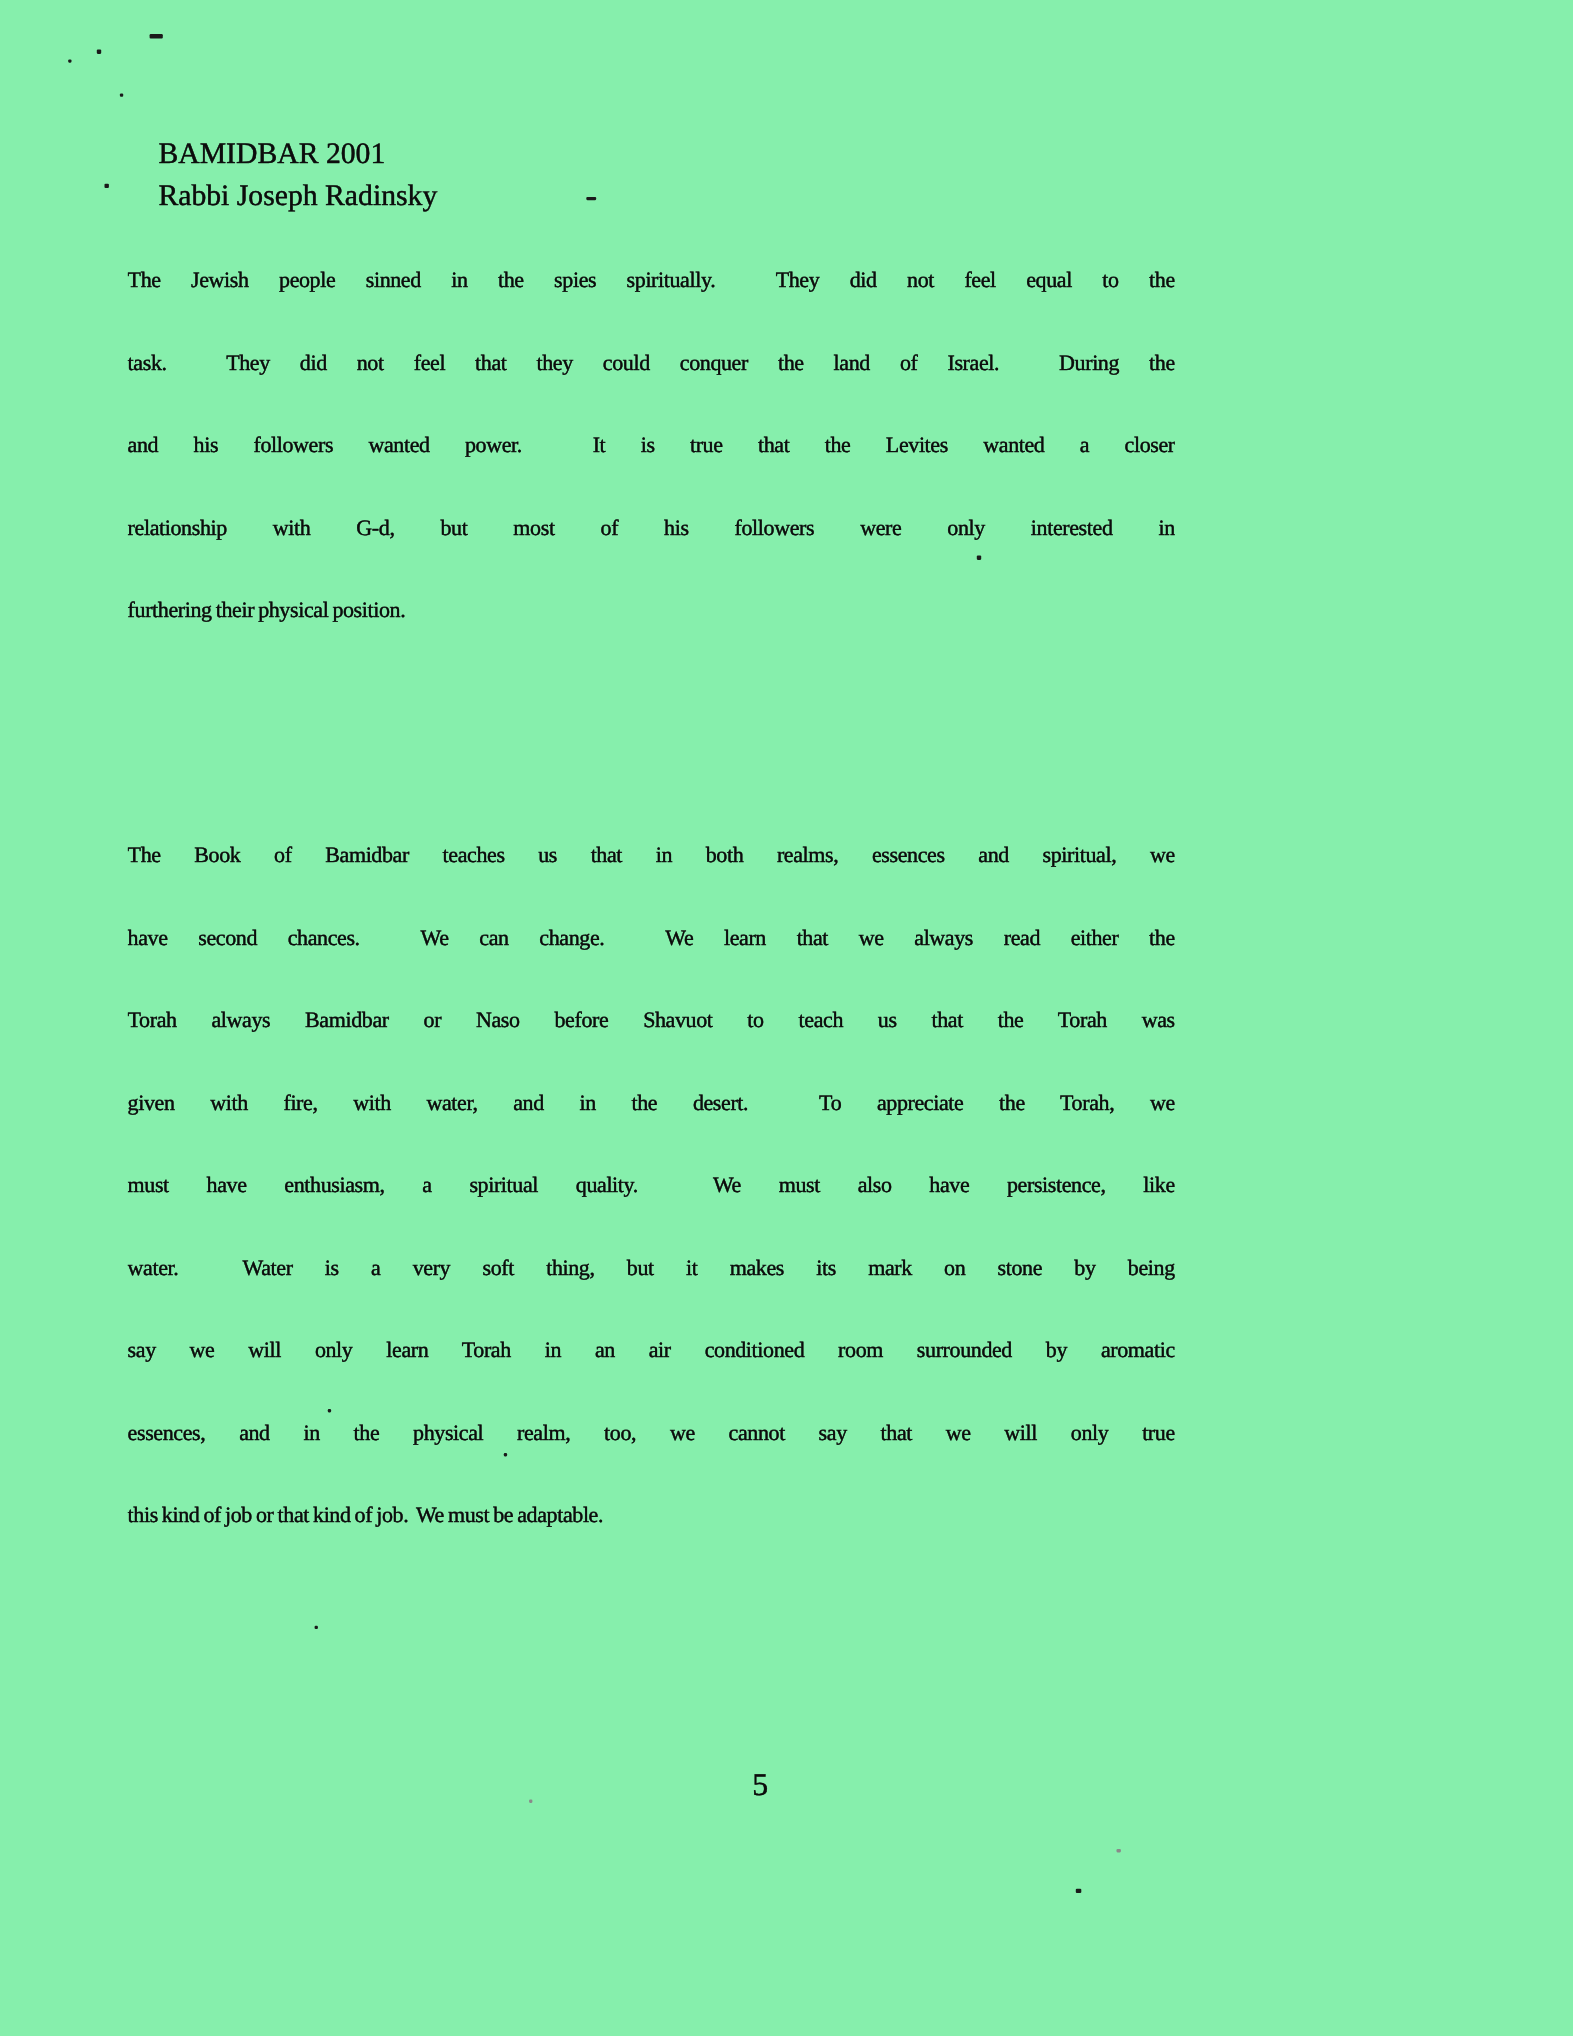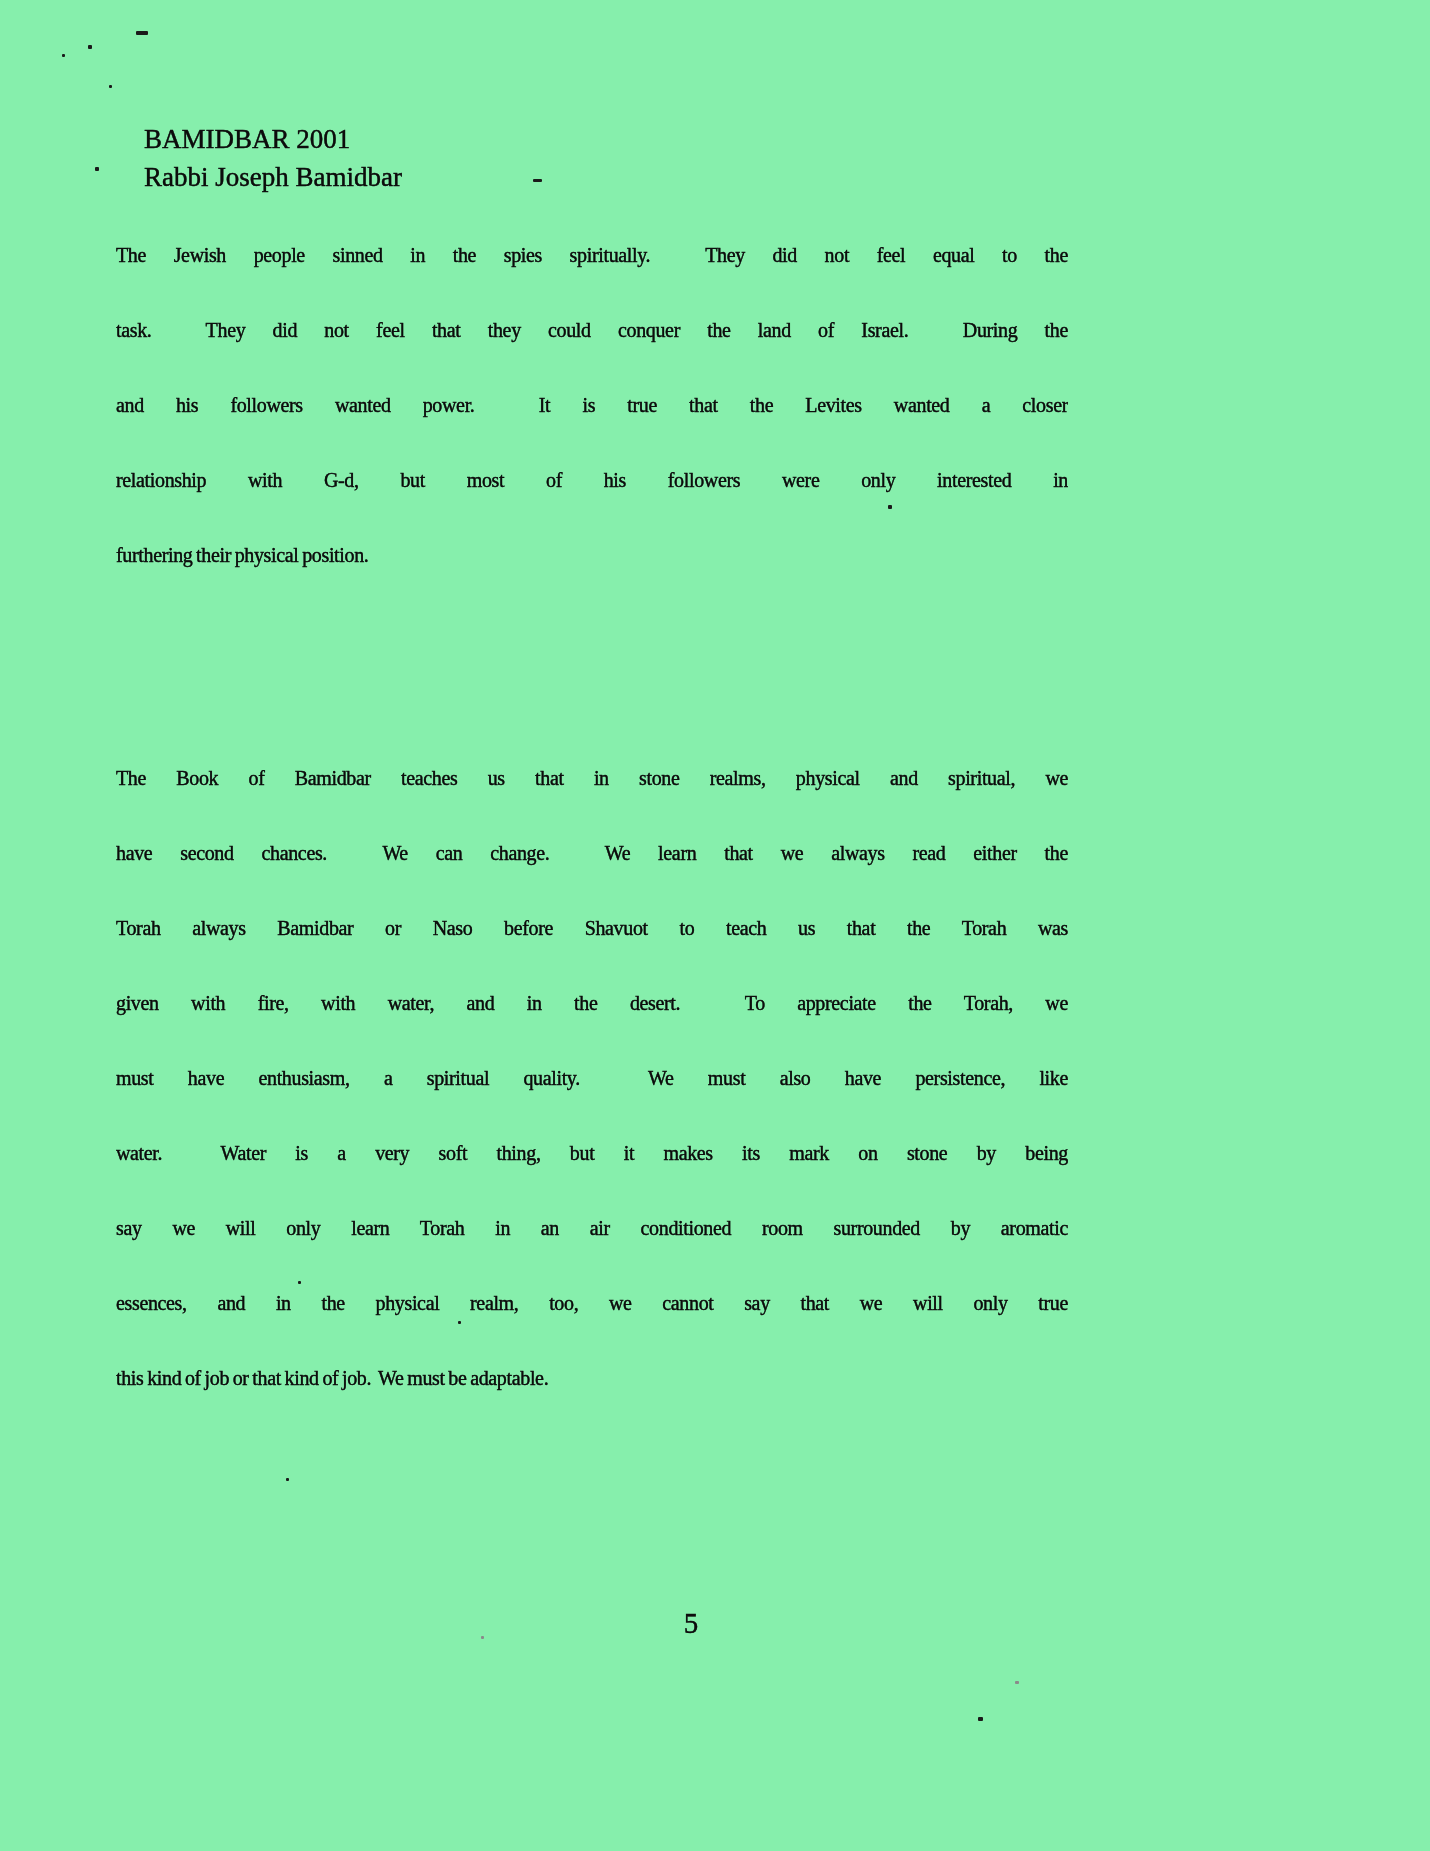--- a/index.html
+++ b/index.html
@@ -69,33 +69,33 @@
   }
   .speck.faint { background: #8a8a8a; }
 </style>
 </head>
 <body>
 
 <div class="page">
 
   <div class="doc-header ink">
     <div>BAMIDBAR 2001</div>
-    <div>Rabbi Joseph Bamidbar</div>
+    <div>Rabbi Joseph Radinsky</div>
   </div>
 
   <div class="body-para para-1 ink">
       <div class="tline">The Jewish people sinned in the spies spiritually.&nbsp; They did not feel equal to the</div>
       <div class="tline">task.&nbsp; They did not feel that they could conquer the land of Israel.&nbsp; During the</div>
       <div class="tline">and his followers wanted power.&nbsp; It is true that the Levites wanted a closer</div>
       <div class="tline">relationship with G-d, but most of his followers were only interested in</div>
       <div class="tline tline-last">furthering their physical position.</div>
     </div>
 
   <div class="body-para para-2 ink">
-      <div class="tline">The Book of Bamidbar teaches us that in stone realms, physical and spiritual, we</div>
+      <div class="tline">The Book of Bamidbar teaches us that in both realms, essences and spiritual, we</div>
       <div class="tline">have second chances.&nbsp; We can change.&nbsp; We learn that we always read either the</div>
       <div class="tline">Torah always Bamidbar or Naso before Shavuot to teach us that the Torah was</div>
       <div class="tline">given with fire, with water, and in the desert.&nbsp; To appreciate the Torah, we</div>
       <div class="tline">must have enthusiasm, a spiritual quality.&nbsp; We must also have persistence, like</div>
       <div class="tline">water.&nbsp; Water is a very soft thing, but it makes its mark on stone by being</div>
       <div class="tline">say we will only learn Torah in an air conditioned room surrounded by aromatic</div>
       <div class="tline">essences, and in the physical realm, too, we cannot say that we will only true</div>
       <div class="tline tline-last">this kind of job or that kind of job.&nbsp; We must be adaptable.</div>
     </div>
 

